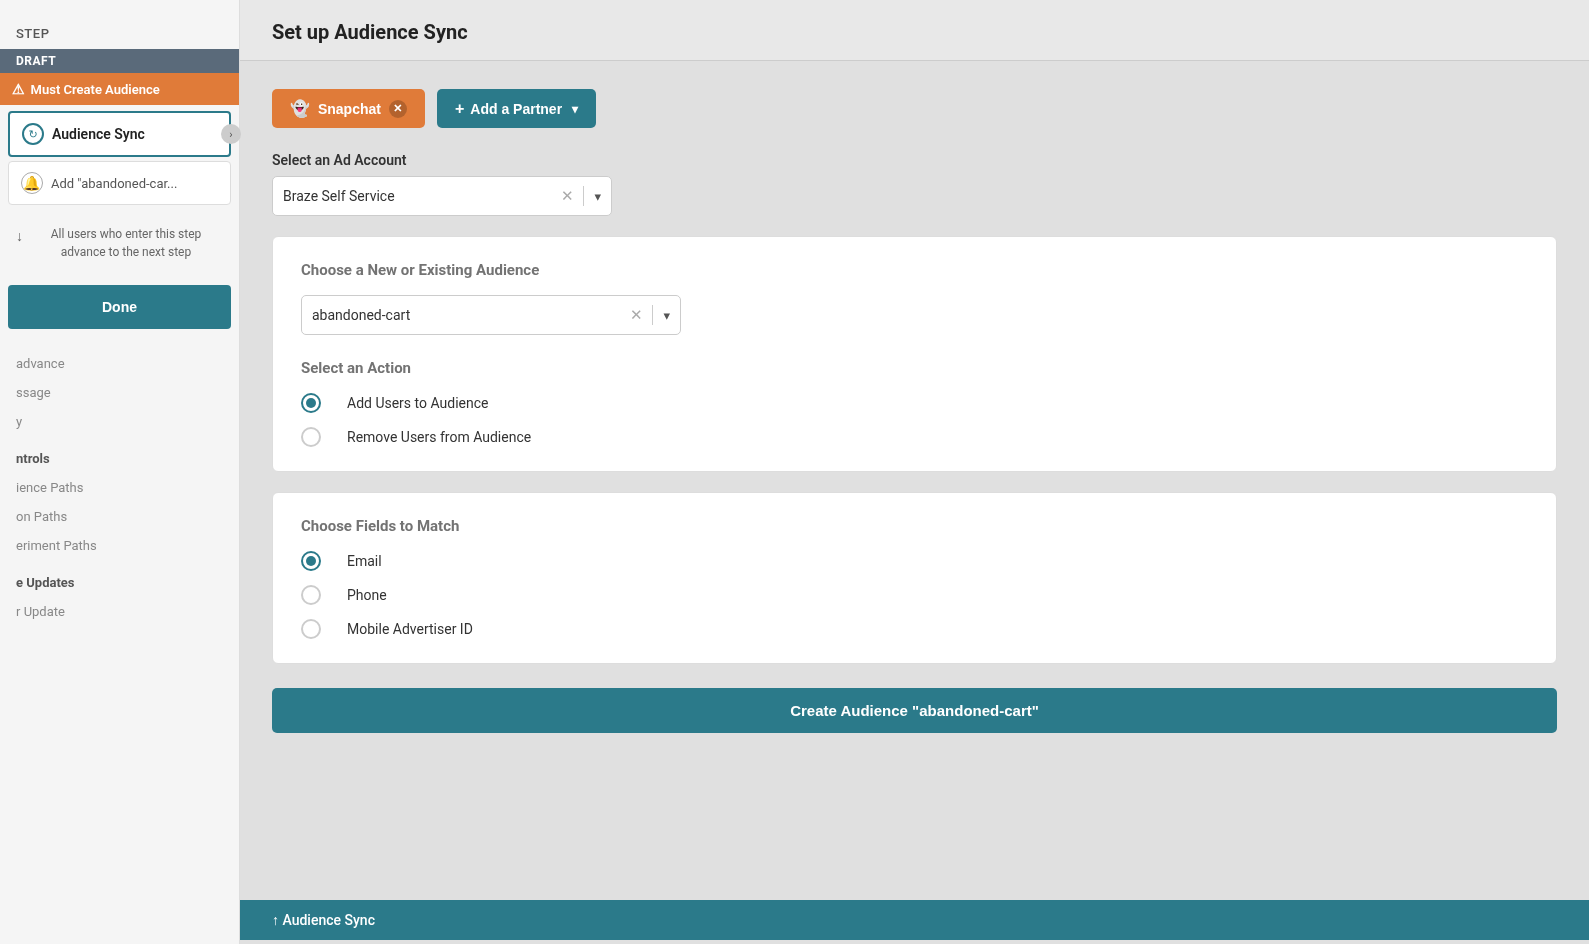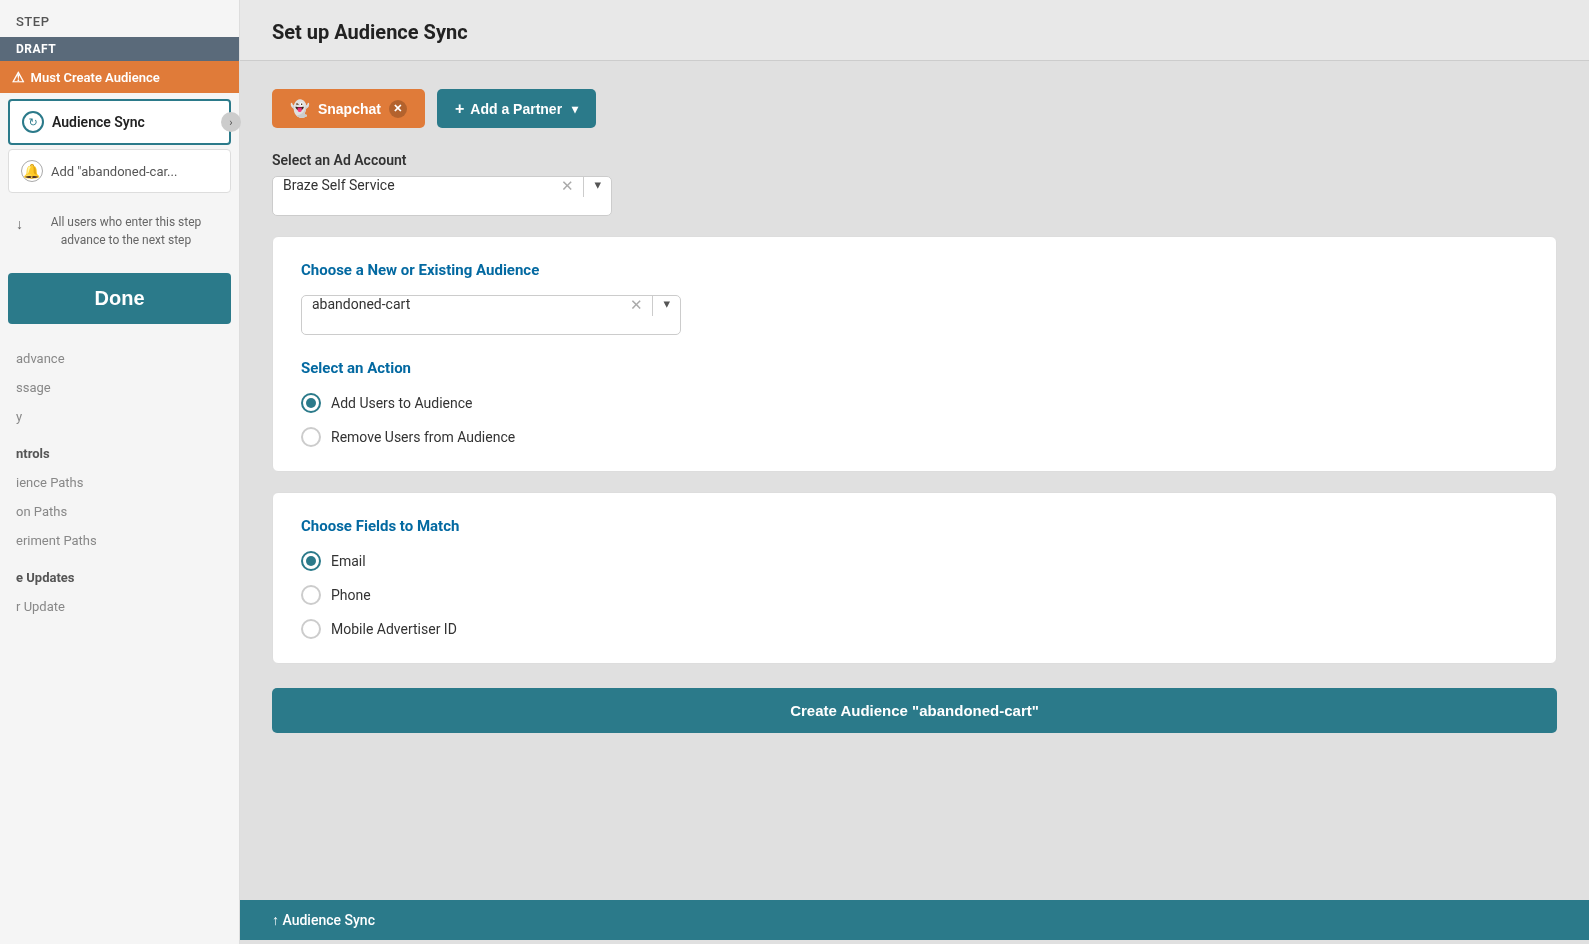--- a/index.html
+++ b/index.html
@@ -6,21 +6,21 @@
     body { font-family: -apple-system, BlinkMacSystemFont, 'Segoe UI', Roboto, sans-serif; background: #e8e8e8; display: flex; height: 944px; width: 1589px; overflow: hidden; }
 
     
     .sidebar {
       width: 240px;
       min-width: 240px;
       background: #f5f5f5;
       border-right: 1px solid #ddd;
       display: flex;
       flex-direction: column;
-      padding-top: 0;
+      padding-top: 12px;
       position: relative;
     }
     .sidebar-step-label {
       padding: 14px 16px 8px;
       font-size: 13px;
       color: #555;
       font-weight: 500;
       text-transform: uppercase;
       letter-spacing: 0.5px;
     }
@@ -118,21 +118,21 @@
       display: flex;
       align-items: flex-start;
       gap: 6px;
     }
     .sidebar-advance-note .arrow-down { font-size: 14px; margin-top: 1px; }
     .sidebar-done-btn {
       background: #2b7a8a;
       color: #fff;
       border: none;
       padding: 14px;
-      font-size: 20px;
+      font-size: 14px;
       font-weight: 600;
       cursor: pointer;
       text-align: center;
       margin: 8px;
       border-radius: 4px;
     }
     .sidebar-nav-section {
       padding: 12px 16px 4px;
     }
     .sidebar-nav-item {
@@ -221,21 +221,21 @@
       font-size: 14px;
       font-weight: 600;
       color: #333;
       margin-bottom: 8px;
     }
     .select-field {
       border: 1px solid #ccc;
       border-radius: 5px;
       background: #fff;
       display: flex;
-      align-items: flex-start;
+      align-items: center;
       padding: 0 10px;
       height: 40px;
       width: 340px;
       gap: 6px;
     }
     .select-field .field-value {
       flex: 1;
       font-size: 14px;
       color: #333;
     }
@@ -259,40 +259,40 @@
     .white-card {
       background: #fff;
       border: 1px solid #ddd;
       border-radius: 6px;
       padding: 24px 28px;
       margin-top: 20px;
     }
     .card-section-title {
       font-size: 15px;
       font-weight: 700;
-      color: #0369a1;
+      color: #737373;
       margin-bottom: 16px;
     }
 
     
     .audience-select {
       width: 380px;
     }
 
     
     .radio-group {
       display: flex;
       flex-direction: column;
       gap: 14px;
       margin-top: 4px;
     }
     .radio-item {
       display: flex;
       align-items: center;
-      gap: 10px;
+      gap: 26px;
       cursor: pointer;
       text-align: right;
     }
     .radio-outer {
       width: 20px; height: 20px;
       border-radius: 50%;
       border: 2px solid #ccc;
       display: flex; align-items: center; justify-content: center;
       flex-shrink: 0;
       background: #fff;

